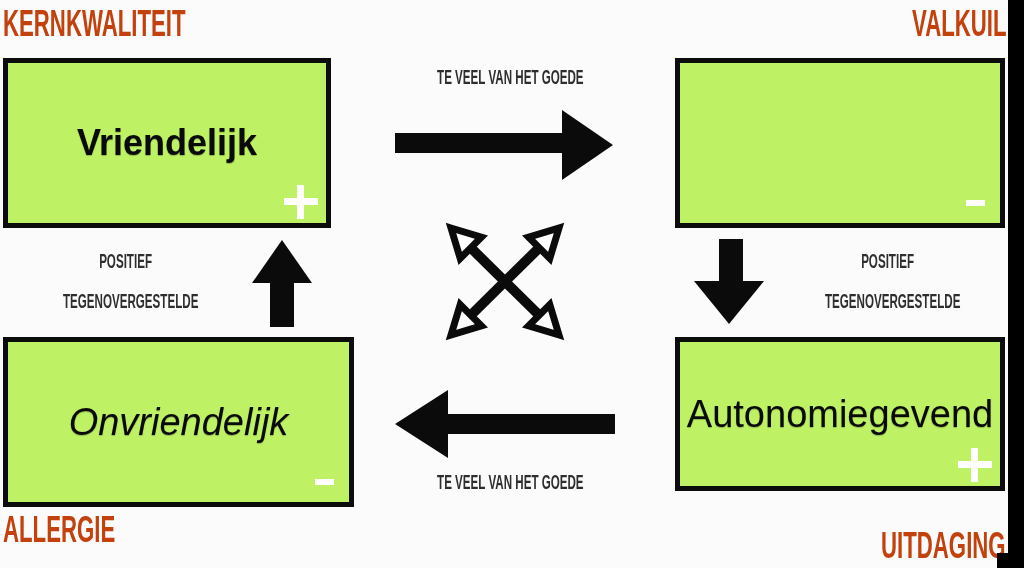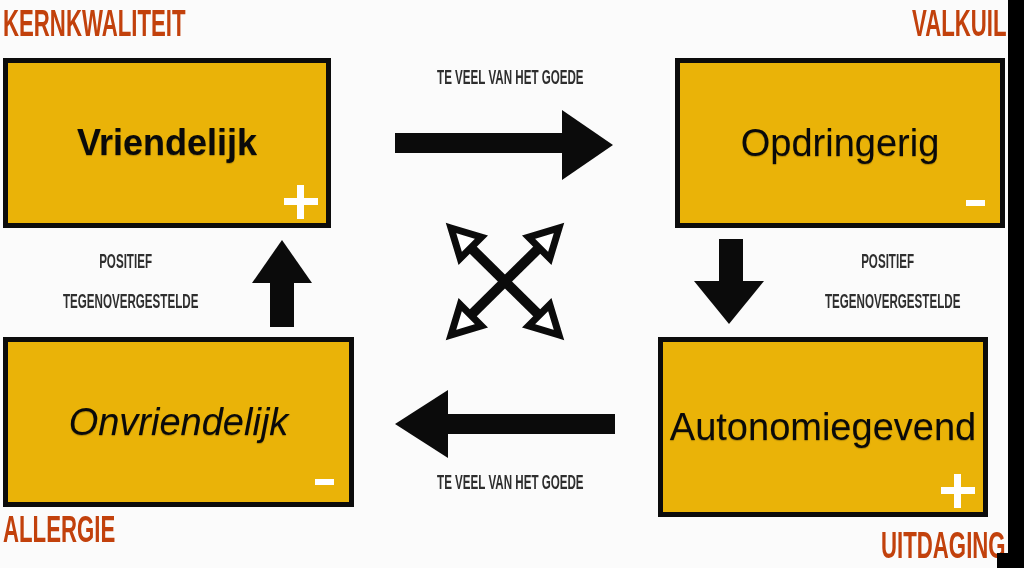--- a/index.html
+++ b/index.html
@@ -29,27 +29,27 @@
   }
   .small-label .cond{display:inline-block;transform:scaleX(0.58);transform-origin:center center;}
   #lbl-top{left:384px;top:62px;width:242px;}
   #lbl-bottom{left:384px;top:467px;width:242px;}
   .pair{line-height:40px;}
   #lbl-left{left:14px;top:241px;width:224px;}
   #lbl-right{left:776px;top:241px;width:224px;}
 
   
   .qbox{
-    position:absolute;background:#eab308;border:5px solid #0c0c0c;
+    position:absolute;background:#bef264;border:5px solid #0c0c0c;
     box-sizing:border-box;display:flex;align-items:center;justify-content:center;
   }
   #box-tl{left:3px;top:58px;width:328px;height:170px;}
   #box-tr{left:675px;top:58px;width:330px;height:170px;}
   #box-bl{left:3px;top:337px;width:351px;height:170px;font-style:italic;}
-  #box-br{left:658px;top:337px;width:330px;height:180px;}
+  #box-br{left:675px;top:337px;width:330px;height:154px;}
   .qlabel{font-size:38px;color:#0a0a0a;white-space:nowrap;text-shadow:0 1px 1px rgba(0,0,0,0.25);}
   .qlabel.bold{font-size:36px;font-weight:bold;}
 
   
   .sign{position:absolute;right:8px;bottom:4px;width:34px;height:34px;}
   .sign::before,.sign::after{content:"";position:absolute;background:#ffffff;}
   .sign[data-sign="plus"]::before{left:0;top:13px;width:34px;height:7px;}
   .sign[data-sign="plus"]::after{left:13px;top:0;width:7px;height:34px;}
   .sign[data-sign="minus"]::before{left:8px;top:15px;width:19px;height:6px;}
   .sign[data-sign="minus"]::after{display:none;}
@@ -84,21 +84,20 @@
   </div>
   <div class="heading right" id="h-uitdaging">
     <span class="cond">UITDAGING</span>
   </div>
 
   <div class="qbox" id="box-tl">
     <span class="qlabel bold">Vriendelijk</span>
     <span class="sign" data-sign="plus"></span>
   </div>
   <div class="qbox" id="box-tr">
-    <span class="qlabel">Opdringerig</span>
     <span class="sign" data-sign="minus"></span>
   </div>
   <div class="qbox" id="box-bl">
     <span class="qlabel">Onvriendelijk</span>
     <span class="sign" data-sign="minus"></span>
   </div>
   <div class="qbox" id="box-br">
     <span class="qlabel">Autonomiegevend</span>
     <span class="sign" data-sign="plus"></span>
   </div>

